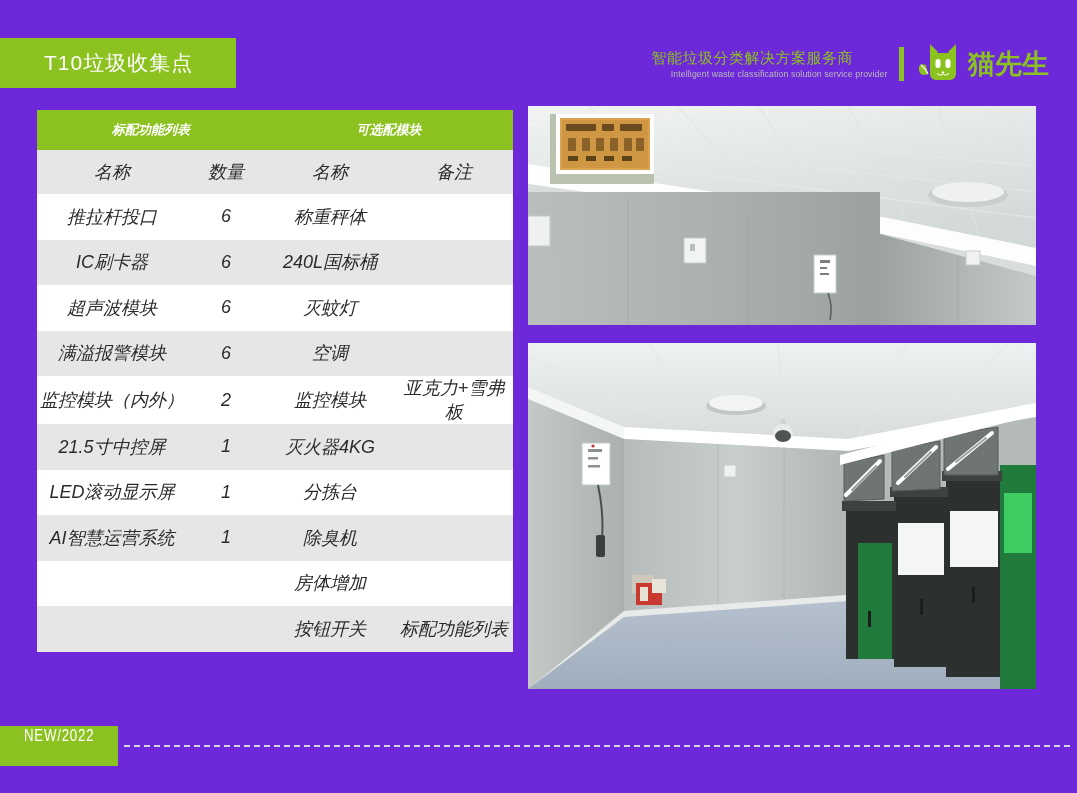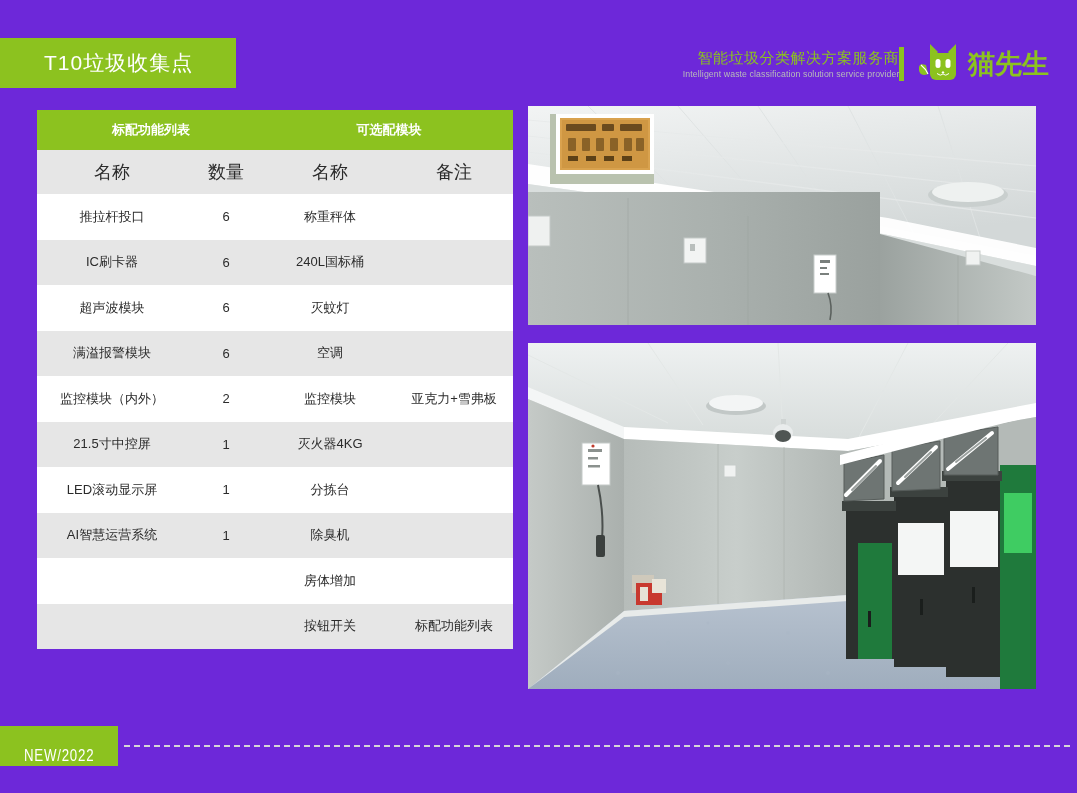--- a/index.html
+++ b/index.html
@@ -21,21 +21,21 @@
   }
   .title-box .title-text {
     color: #ffffff; font-size: 21px; letter-spacing: 1px;
     font-weight: 400; white-space: nowrap;
   }
 
   .brand {
     position: absolute; right: 28px; top: 40px;
     display: flex; align-items: center; gap: 0px;
   }
-  .brand-text { text-align: right; }
+  .brand-text { padding-right: 12px; }
   .brand-cn {
     color: #8CC21F; font-size: 15px; letter-spacing: 0.5px;
     line-height: 19px; white-space: nowrap;
   }
   .brand-en {
     color: #b9bcb9; font-size: 9.5px; letter-spacing: 0.1px;
     line-height: 14px; white-space: nowrap;
     transform: scaleX(0.92); transform-origin: right center;
     font-family: "Liberation Sans Narrow", "Liberation Sans", sans-serif;
   }
@@ -48,24 +48,25 @@
     color: #8CC21F; font-size: 27px; font-weight: 700;
     letter-spacing: 0px; white-space: nowrap;
   }
 
   
   .spec-table {
     position: absolute; left: 37px; top: 110px;
     width: 476px;
     border-collapse: collapse;
     table-layout: fixed;
+    font-style: italic;
   }
   .spec-table th, .spec-table td {
     text-align: center; vertical-align: middle;
-    font-size: 13px; color: #2b2b2b; font-weight: 400;
+    font-size: 18px; color: #2b2b2b; font-weight: 400;
     height: 45.5px; padding: 0 2px;
   }
   .spec-table thead.group-head th {
     background: #8CC21F; color: #ffffff;
     font-size: 13px; font-weight: 700; height: 40px;
   }
   .spec-table thead.col-head th {
     background: #E6E6E6; font-weight: 400; font-size: 18px; color: #2b2b2b;
     height: 44px;
   }
@@ -78,21 +79,21 @@
 
   
   .photo { position: absolute; overflow: hidden; background: #c9ccc8; }
   .photo-top    { left: 528px; top: 106px; width: 508px; height: 219px; }
   .photo-bottom { left: 528px; top: 343px; width: 508px; height: 346px; }
 
   
   .footer-badge {
     position: absolute; left: 0; top: 726px;
     width: 118px; height: 40px; background: #8CC21F;
-    display: flex; align-items: flex-end; justify-content: center;
+    display: flex; align-items: flex-start; justify-content: center;
   }
   .footer-badge span {
     color: #ffffff; font-size: 17px; letter-spacing: 1px;
     font-family: "Liberation Sans Narrow", "Liberation Sans", sans-serif;
     transform: scaleX(0.78); transform-origin: center;
     white-space: nowrap;
   }
   .footer-rule {
     position: absolute; left: 124px; top: 745px; width: 946px; height: 0;
     border-top: 2px dashed #d6d6d6;

